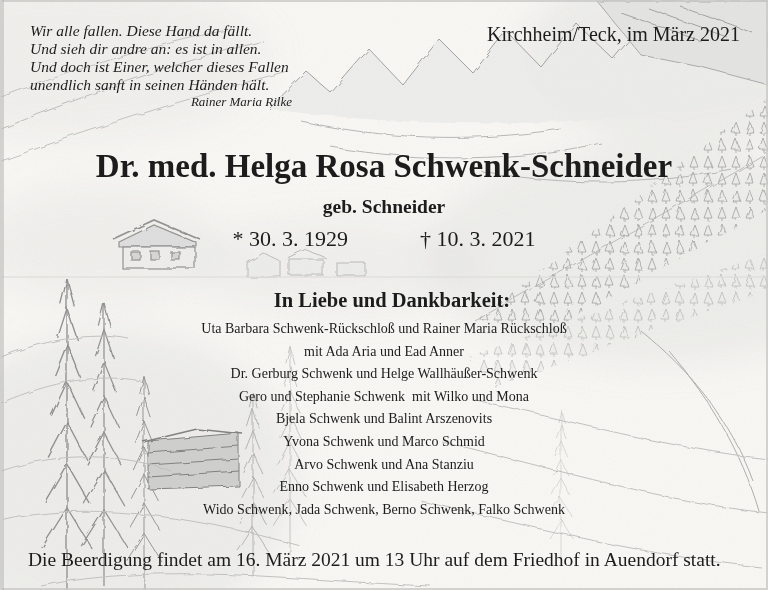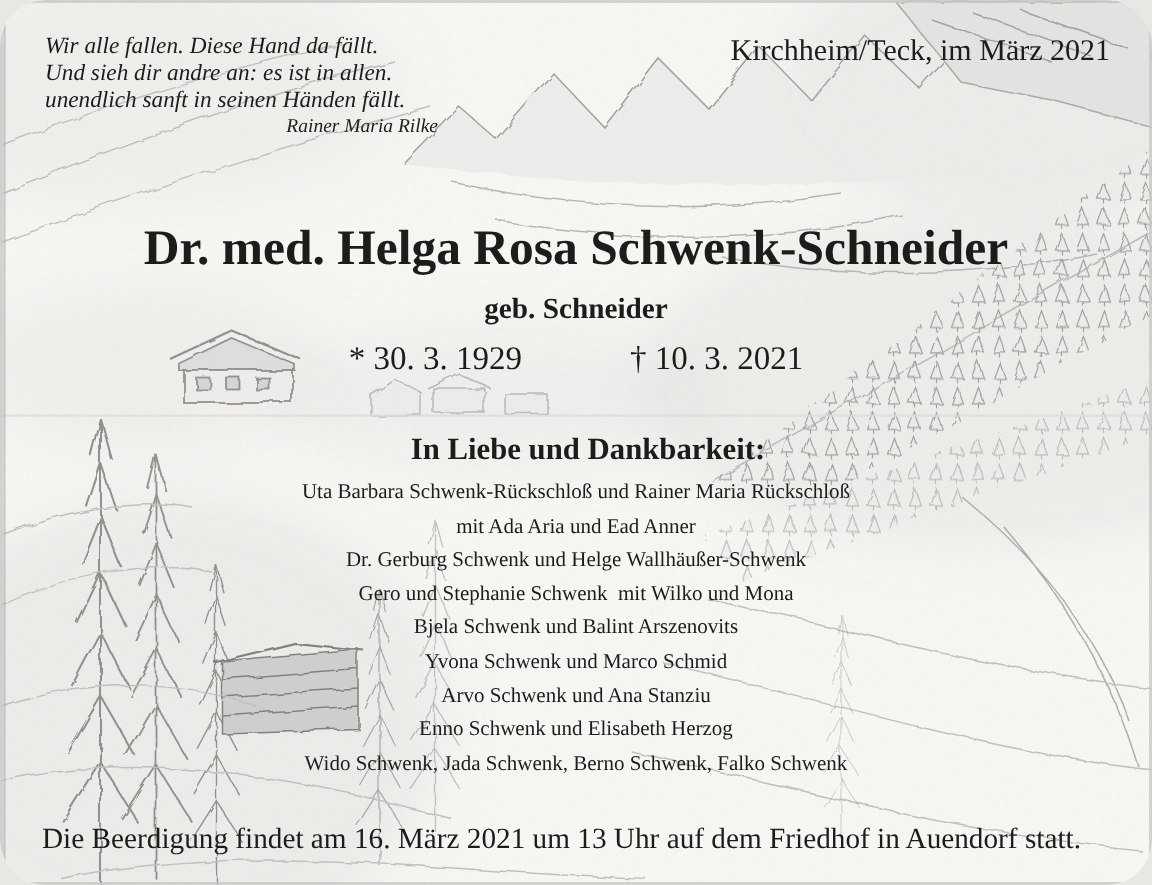--- a/index.html
+++ b/index.html
@@ -1,20 +1,19 @@
 <!DOCTYPE html>
 <html><head>
 <meta charset="utf-8">
 <style>
   html,body { margin:0; padding:0; background:#e8e7e4; }
   .page {
     position:relative; width:768px; height:590px; overflow:hidden;
     background:#f9f8f5; color:#1c1c1c;
     font-family:"Liberation Serif", serif;
-    border-radius:31px;
   }
   .bg { position:absolute; left:0; top:0; width:768px; height:590px; }
   .layer { position:absolute; }
   .poem { left:30px; top:22px; width:282px; font-style:italic; font-size:15.5px; line-height:18px; white-space:nowrap; }
   .poem-attrib { font-size:13px; line-height:15px; text-align:right; width:262px; margin-top:0; }
   .dateline { top:23px; right:28px; font-size:20px; line-height:22px; }
   .title { left:0; right:0; top:145px; margin:0; text-align:center; font-size:33px; line-height:42px; font-weight:700; }
   .maiden { left:0; right:0; top:197px; text-align:center; font-size:19.5px; line-height:20px;font-weight:bold; }
   .dates { left:0; right:0; top:227px; display:flex; justify-content:center; gap:72px; font-size:22px; line-height:24px; }
   .heading { left:16px; right:0; top:289px; text-align:center; font-size:20.5px; line-height:22px; font-weight:700; }
@@ -137,21 +136,22 @@
 
     <rect width="768" height="590" filter="url(#grain)" opacity="0.5"></rect>
 
     <rect x="1" y="1" width="766" height="588" fill="none" stroke="#c9c8c6" stroke-width="2" opacity="0.8"></rect>
     <line x1="3" y1="0" x2="3" y2="590" stroke="#b5b4b2" stroke-width="1.5" opacity="0.7"></line>
   </svg>
 
   <div class="layer poem">
     <div>Wir alle fallen. Diese Hand da fällt.</div>
     <div>Und sieh dir andre an: es ist in allen.</div>
-    <div>unendlich sanft in seinen Händen fällt.</div>
+    <div>Und doch ist Einer, welcher dieses Fallen</div>
+    <div>unendlich sanft in seinen Händen hält.</div>
     <div class="poem-attrib">Rainer Maria Rilke</div>
   </div>
 
   <div class="layer dateline">Kirchheim/Teck, im März 2021</div>
 
   <h1 class="layer title">Dr. med. Helga Rosa Schwenk-Schneider</h1>
 
   <div class="layer maiden">geb. Schneider</div>
 
   <div class="layer dates">

